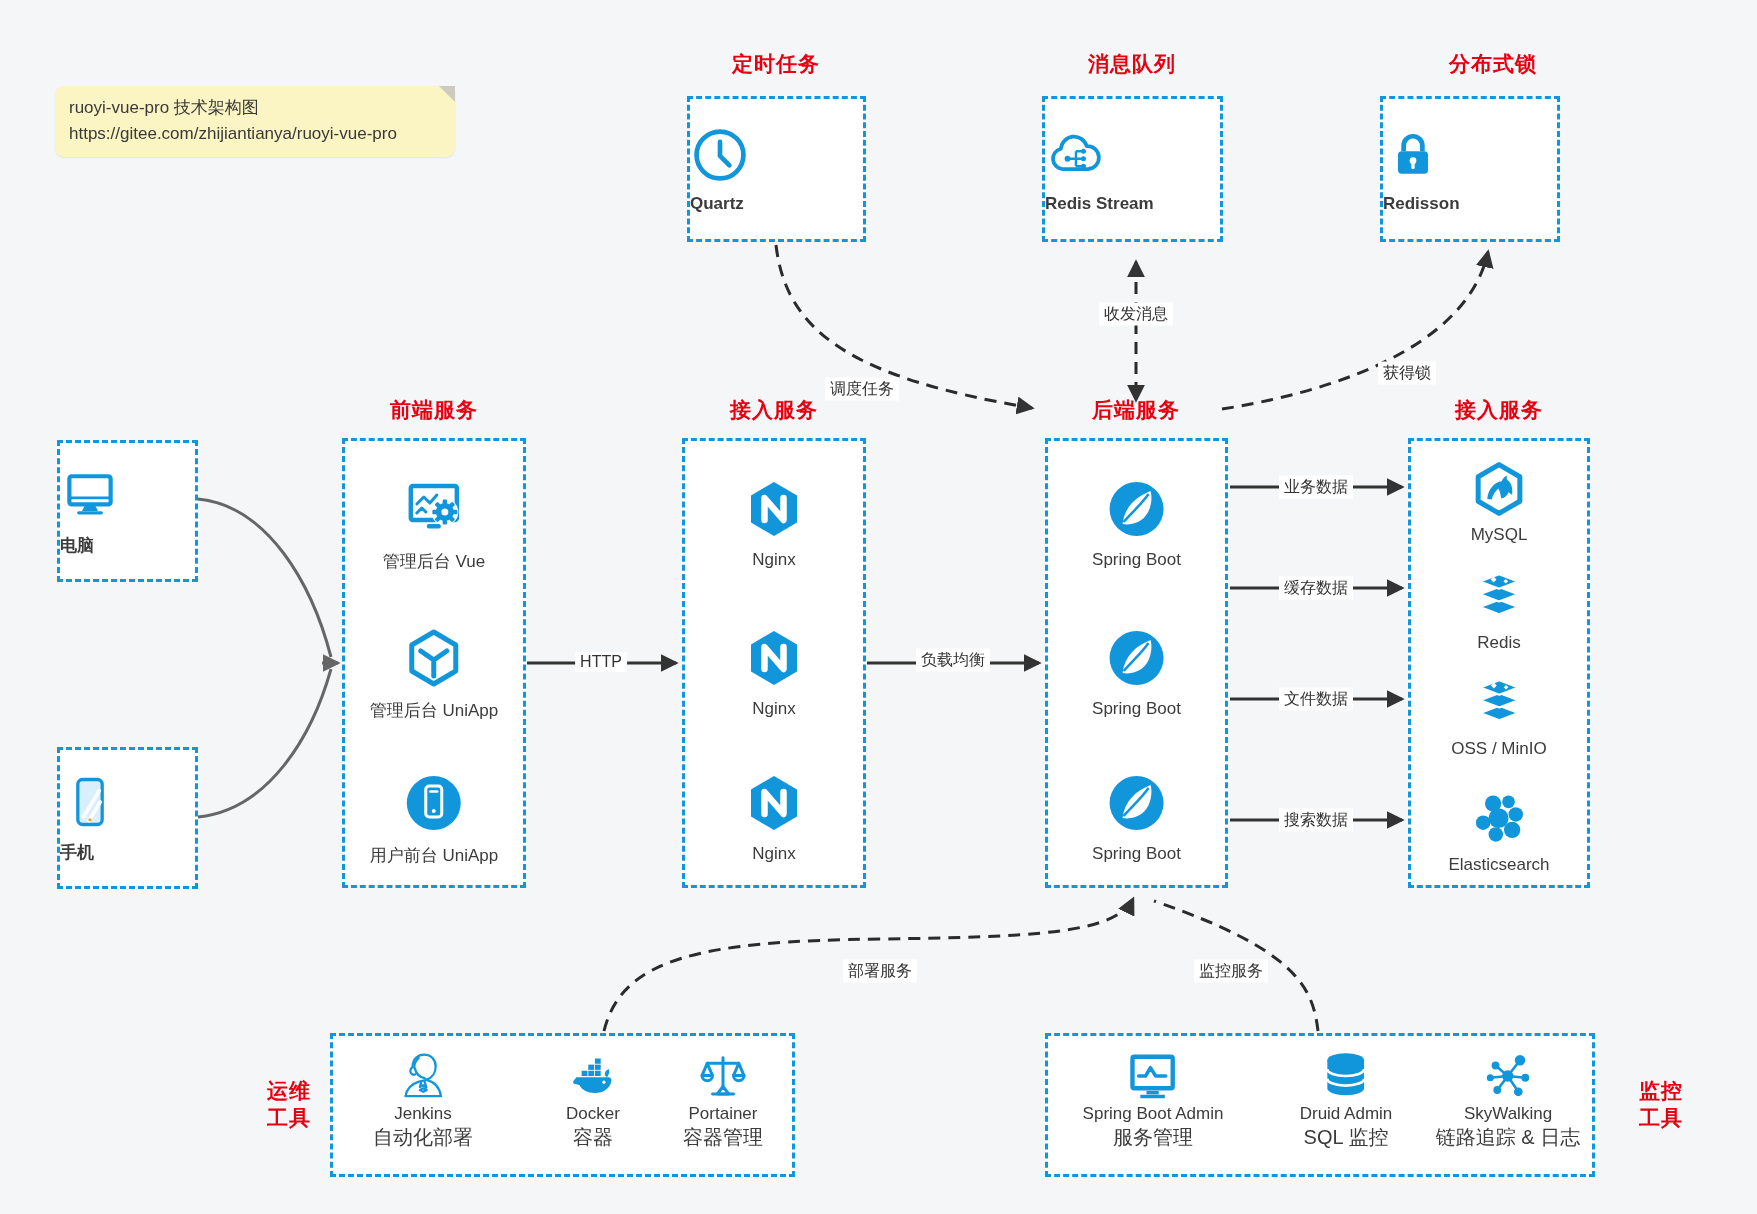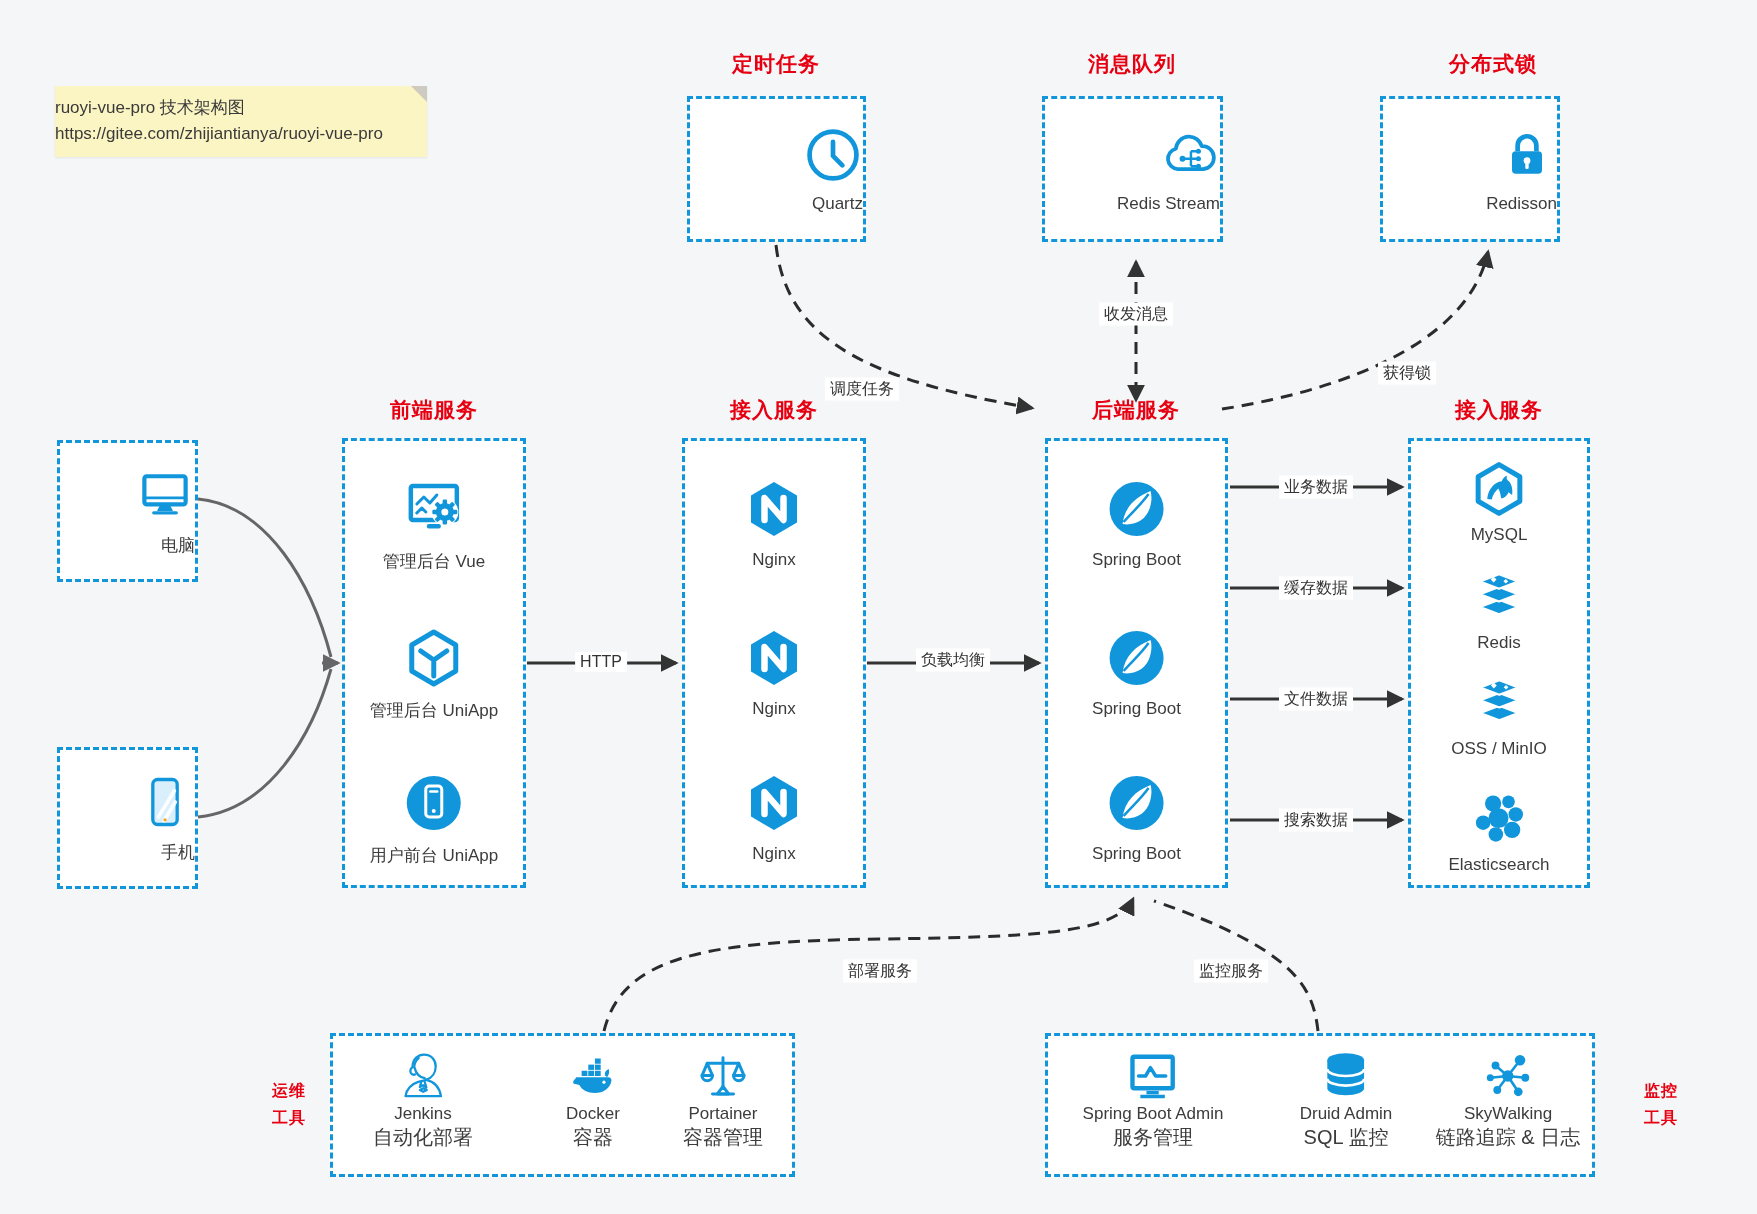--- a/index.html
+++ b/index.html
@@ -1,31 +1,31 @@
 <!DOCTYPE html>
 <html><head>
 <meta charset="utf-8">
 <style>
   html,body{margin:0;padding:0;background:#f5f6f7;}
   .canvas{position:relative;width:1757px;height:1214px;background:#f5f6f7;
           font-family:"Liberation Sans","DejaVu Sans",sans-serif;overflow:hidden;}
   .wires{position:absolute;left:0;top:0;z-index:2;pointer-events:none;}
   
   .note{position:absolute;left:55px;top:86px;width:372px;background:#fbf4c3;
-        padding:9px 0;z-index:1;font-size:17px;color:#3a3a3a;line-height:1.55;
-        box-shadow:0 1px 2px rgba(0,0,0,.08);}
+        padding:9px 14px;z-index:1;font-size:17px;color:#3a3a3a;line-height:1.55;
+        box-shadow:0 1px 2px rgba(0,0,0,.08);border-radius:9px;}
   .note::after{content:"";position:absolute;right:0;top:0;width:0;height:0;
         border-left:16px solid transparent;border-top:16px solid #cfcabf;}
   
   .box{position:absolute;background:#fff;border:3px dashed #1296db;box-sizing:border-box;z-index:1;}
-  .svc{display:flex;flex-direction:column;align-items:flex-end;justify-content:center;gap:9px;}
+  .svc{display:flex;flex-direction:column;align-items:flex-start;justify-content:center;gap:9px;font-weight:bold;}
   .gtitle{position:absolute;z-index:3;transform:translateX(-50%);color:#e60012;
           font-weight:bold;font-size:21px;letter-spacing:1px;white-space:nowrap;}
   .side-label{position:absolute;z-index:3;transform:translateX(-50%);color:#e60012;
-          font-weight:bold;font-size:16px;line-height:27px;text-align:center;letter-spacing:1px;}
+          font-weight:bold;font-size:21px;line-height:27px;text-align:center;letter-spacing:1px;}
   
   .node{position:absolute;left:50%;transform:translateX(-50%);display:flex;
         flex-direction:column;align-items:center;gap:9px;justify-content:space-between;}
   .bnode{position:absolute;top:12px;transform:translateX(-50%);display:flex;
         flex-direction:column;align-items:center;}
   .ic{display:flex;align-items:center;justify-content:center;}
   .ic svg{width:100%;height:100%;display:block;}
   .i64{width:64px;height:64px;} .i60{width:60px;height:60px;}
   .i58{width:58px;height:58px;} .i56{width:56px;height:56px;}
   .nlabel{font-size:17px;color:#3c3c3c;white-space:nowrap;text-align:center;}

